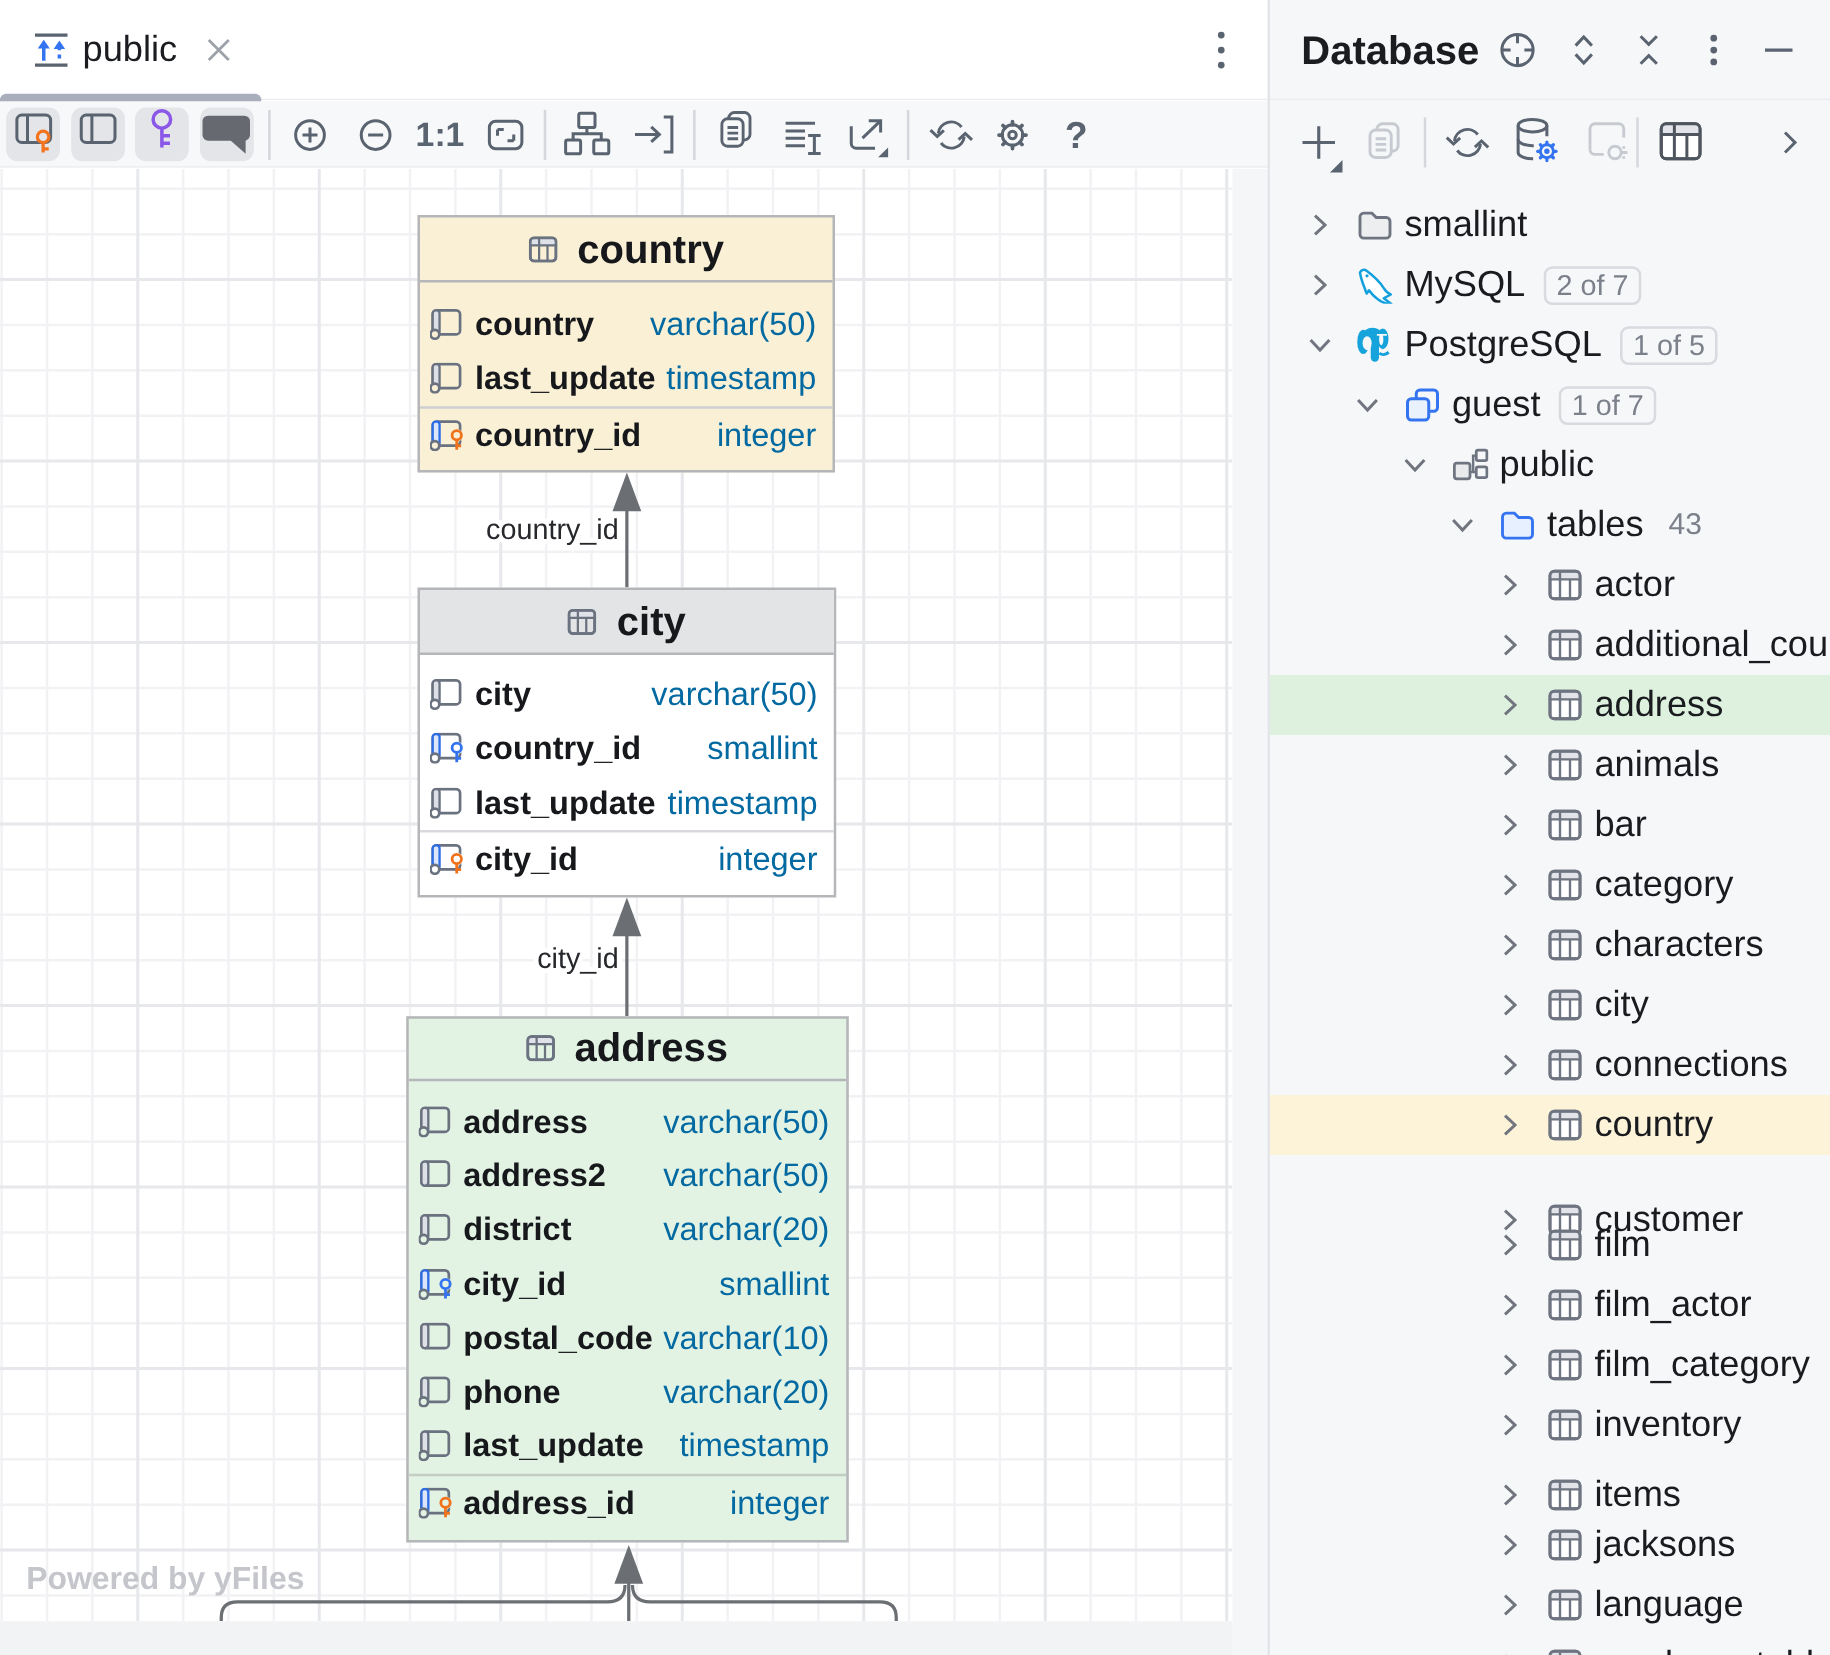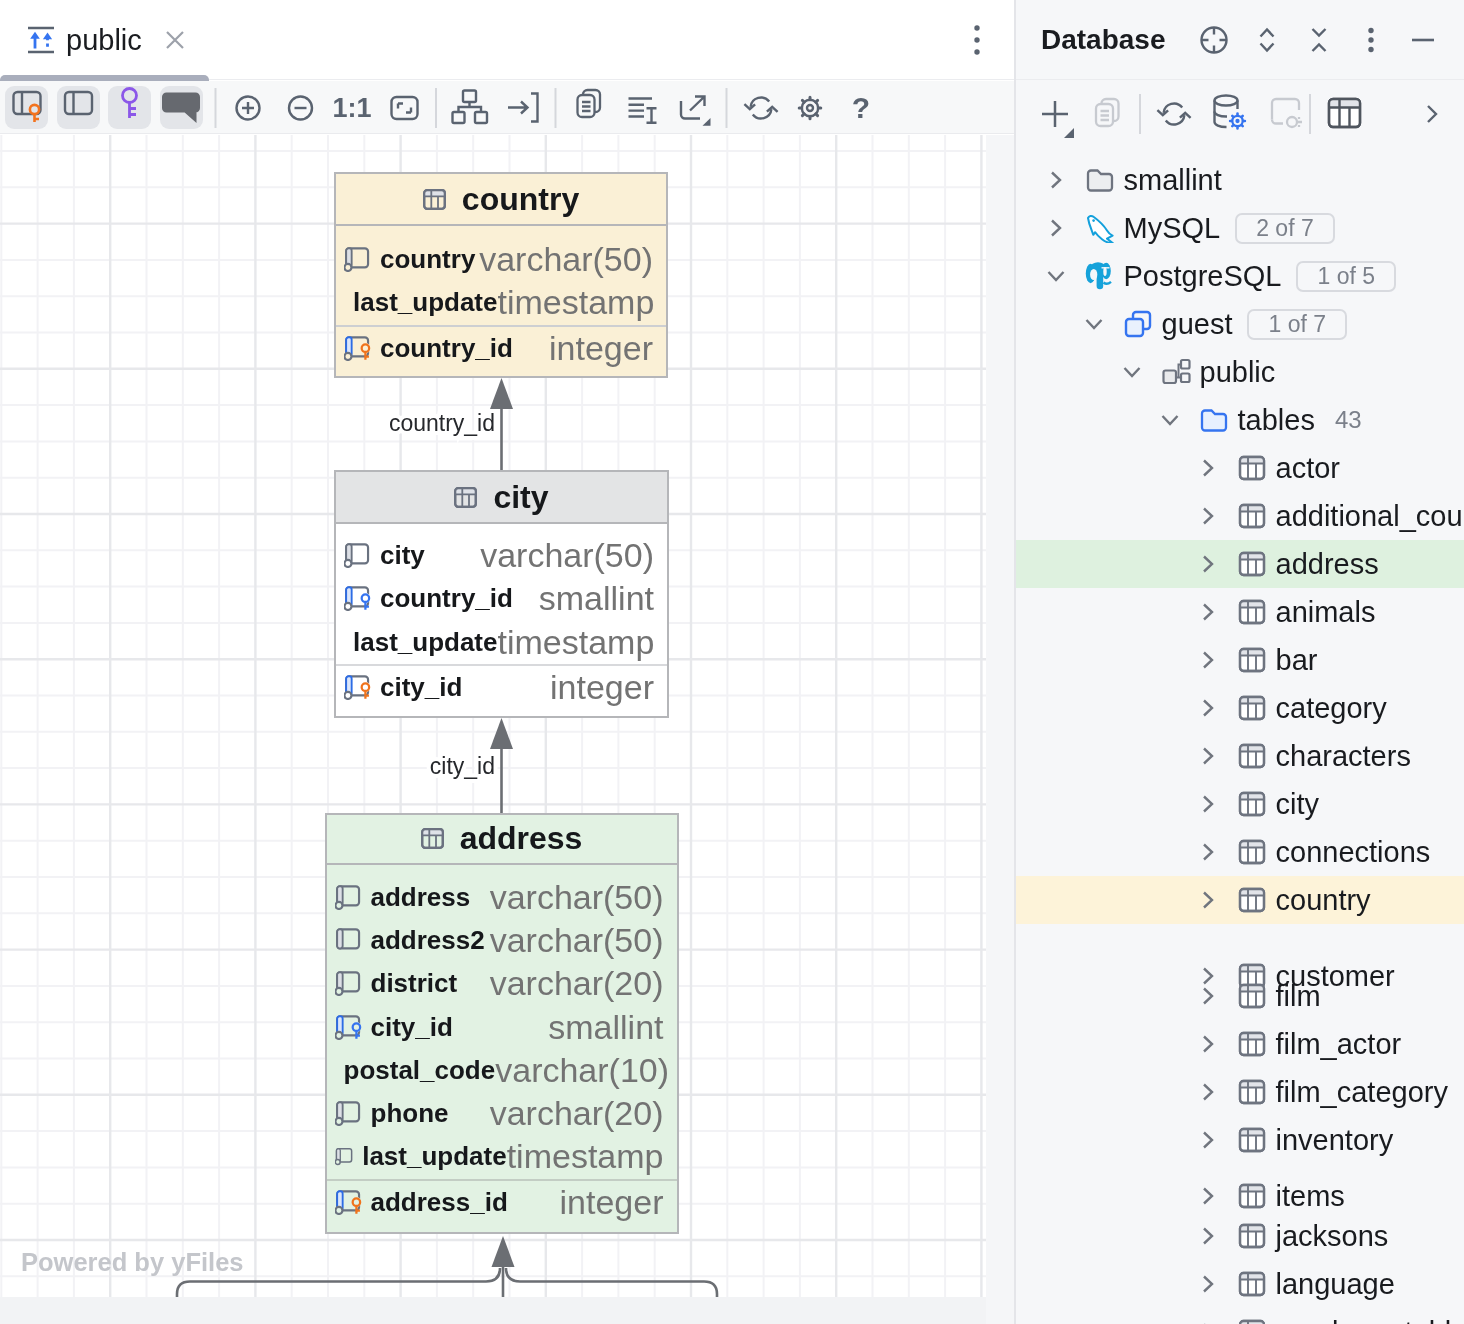--- a/index.html
+++ b/index.html
@@ -19,29 +19,29 @@
   #rgutter { position:absolute; left:986px; top:135px; width:30px; height:1189px; background:#f5f6f8; }
   #bstrip { position:absolute; left:0; top:1297px; width:986px; height:27px; background:#f2f3f5; }
   #vdivider { position:absolute; left:1014px; top:0; width:2px; height:1324px; background:#e4e5e9; }
 
   
   .tnode { position:absolute; border:2px solid #b5b6b9; }
   .thead { display:flex; align-items:center; justify-content:center; gap:16px;
     font-weight:bold; font-size:32px; color:#16181b; border-bottom:2px solid #b5b6b9; }
   .trow { display:flex; align-items:center; height:43.3px; padding:0 13px 0 8px; font-size:26px; }
   .trow .nm { font-weight:bold; color:#16181b; margin-left:9px; }
-  .trow .tp { margin-left:auto; color:#737373; font-weight:normal; font-size:34px; }
+  .trow .tp { margin-left:auto; color:#0369a1; font-weight:normal; font-size:26px; }
   .tdiv { height:2px; margin:0; }
   #panel { position:absolute; left:1016px; top:0; width:448px; height:1324px; background:#f6f7f9; }
   #phead { position:absolute; left:0; top:0; width:448px; height:80px; border-bottom:1px solid #ebecef; }
-  #ptitle { position:absolute; left:25px; top:0; height:80px; line-height:80px; font-weight:bold; font-size:28px; color:#1a1c20; }
+  #ptitle { position:absolute; left:25px; top:0; height:80px; line-height:80px; font-weight:bold; font-size:32px; color:#1a1c20; }
   .prow { position:absolute; left:0; width:448px; height:48px; display:flex; align-items:center; white-space:nowrap; overflow:hidden; }
   .prow .lbl { font-size:29px; color:#191b1f; margin-left:8.5px; }
   .badge { margin-left:15px; font-size:23px; color:#7b808a; border:2px solid #d8dadf; border-radius:7px;
-    height:31px; line-height:27px; padding:0 19px; }
+    height:31px; line-height:27px; padding:0 8px; }
   .cnt { margin-left:20px; font-size:24px; color:#7b808a; }
   .chev { flex:0 0 auto; }
   svg { display:block; }
 </style>
 </head>
 <body>
 <svg width="0" height="0" style="position:absolute">
 <defs>
   <g id="icol">
     <rect x="2.2" y="1.1" width="22.3" height="19.5" rx="3.2" fill="none" stroke="#6a7280" stroke-width="2.2"></rect>

